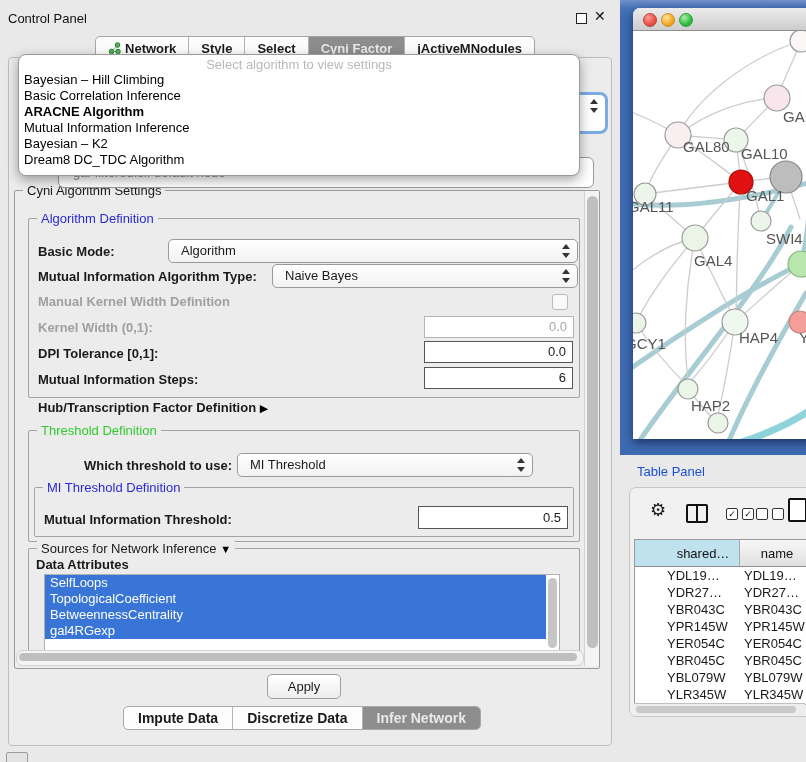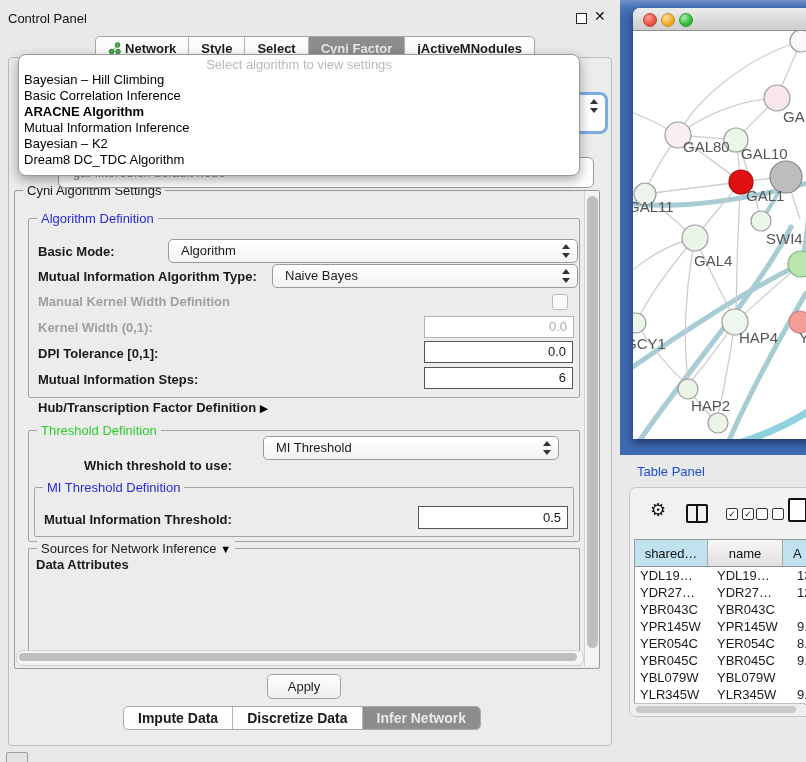--- a/index.html
+++ b/index.html
@@ -116,21 +116,21 @@
 
   .ytable{position:absolute;left:4px;top:51px;width:200px;height:164px;background:#fff;
           border:1px solid #9a9a9a;overflow:hidden;}
   .thead{display:flex;height:26px;border-bottom:1px solid #8f8f8f;}
   .hcell{border-right:1px solid #a8a8a8;font-size:13px;display:flex;align-items:center;
          justify-content:center;color:#111;overflow:hidden;white-space:nowrap;}
   .hcell.blue{background:#bfe2ee;}
   .hcell.gray{background:linear-gradient(#f7f7f7,#e0e0e0);}
   .trow{display:flex;height:17px;}
   .tcell{font-size:13px;line-height:17px;white-space:nowrap;overflow:hidden;padding-left:5px;}
-  .c0{width:72px;}
+  .c0{width:72px;padding-left:32px;}
   .c1{width:74px;}
   .c2{flex:1;padding-left:6px;}
   .t-hscroll{position:absolute;left:4px;top:215px;width:171px;height:11px;background:#ededed;
              border-top:1px solid #c0c0c0;}
   .t-hthumb{position:absolute;left:2px;top:2px;width:160px;height:7px;background:#c9c9c9;border-radius:4px;}
 </style>
 </head>
 <body>
 
 <div class="stage">
@@ -222,40 +222,47 @@
 
   <div class="abs rowlabel" style="left:38px;top:400px;">
     <span>Hub/Transcription Factor Definition</span>
     <span class="caret">▶</span>
   </div>
 
   <div class="abs group" style="left:28px;top:430px;width:550px;height:110px;">
     <div class="group-label lbl-green">Threshold Definition</div>
   </div>
   <div class="abs rowlabel" style="left:84px;top:458px;">Which threshold to use:</div>
-  <div class="abs combo" style="left:237px;top:436px;width:282px;margin-left:26px;">
+  <div class="abs combo" style="left:237px;top:453px;width:282px;">
     <span>MI Threshold</span>
     <div class="spinner">
         <div class="tri-up"></div>
         <div class="tri-down"></div>
       </div>
   </div>
   <div class="abs group" style="left:34px;top:487px;width:538px;height:48px;">
     <div class="group-label lbl-blue">MI Threshold Definition</div>
   </div>
   <div class="abs rowlabel" style="left:44px;top:512px;">Mutual Information Threshold:</div>
   <div class="abs field dark" style="left:418px;top:506px;width:142px;height:21px;line-height:21px;">0.5</div>
 
   <div class="abs group" style="left:28px;top:548px;width:550px;height:117px;border-bottom:none;">
     <div class="group-label">
       <span>Sources for Network Inference</span>
       <span class="caret">▼</span>
     </div>
   </div>
   <div class="abs rowlabel" style="left:36px;top:557px;">Data Attributes</div>
+  <div class="abs list" style="left:44px;top:574px;width:514px;height:78px;">
+    <div class="list-item">SelfLoops</div>
+    <div class="list-item">TopologicalCoefficient</div>
+    <div class="list-item">BetweennessCentrality</div>
+    <div class="list-item">gal4RGexp</div>
+    <div class="list-vthumb"></div>
+  </div>
 
   <div class="abs hscroll">
       <div class="hscroll-thumb"></div>
     </div>
   <div class="abs vscroll">
       <div class="vscroll-thumb"></div>
     </div>
 
   <div class="abs apply-btn">Apply</div>
 

